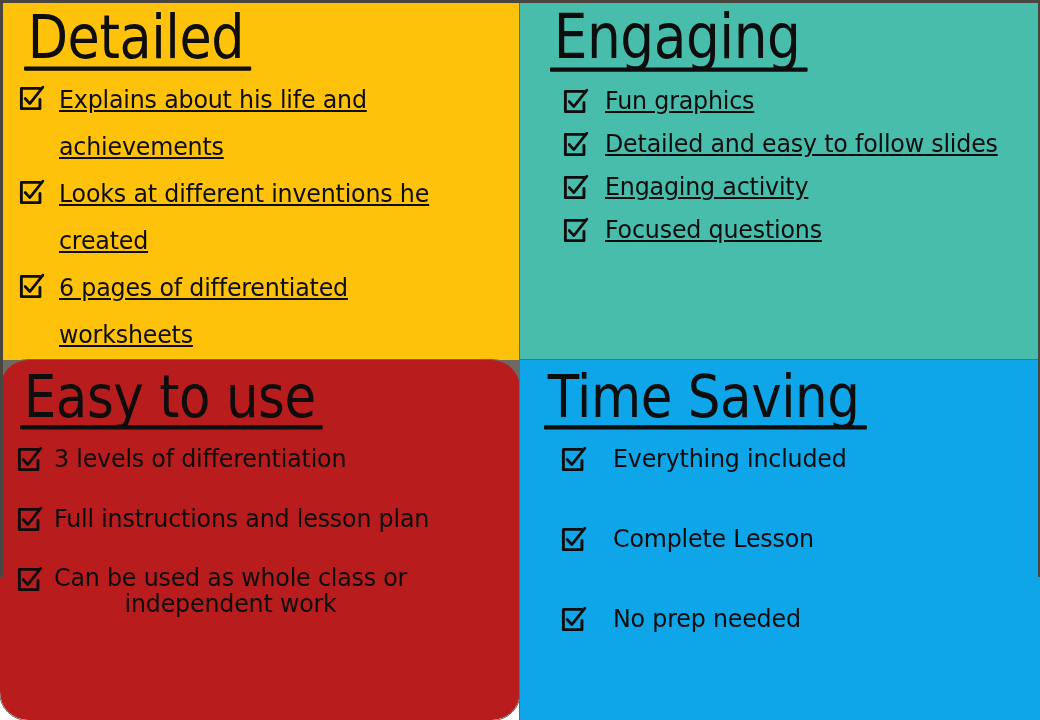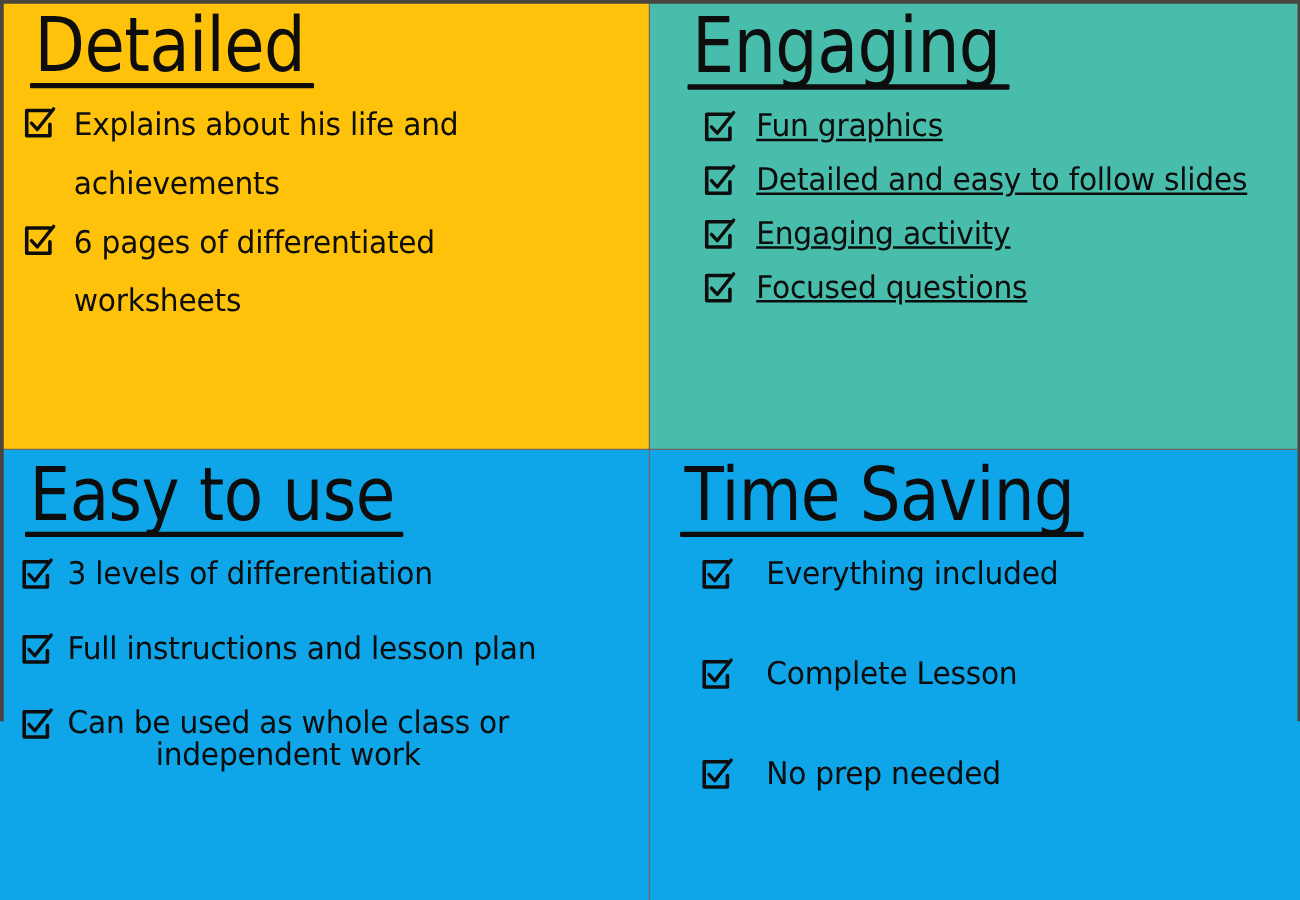--- a/index.html
+++ b/index.html
@@ -41,21 +41,21 @@
 
   .quad {
     position: relative;
     overflow: hidden;
     padding: 6px 14px 10px 12px;
     outline: 1px solid #6e6a63;
   }
 
   .quad.yellow { background: #FFC20A; }
   .quad.teal   { background: #48BDAB; }
-  .quad.gray   { background: #0ea5e9; }
+  .quad.gray   { background: #b91c1c; border-radius: 28px; }
   .quad.red    { background: #0ea5e9; }
 
   
   .heading {
     display: inline-block;
     color: #0d0d0d;
     font-family: "DejaVu Sans", sans-serif;
     font-weight: 400;
     font-size: 56px;
     line-height: 1.02;
@@ -110,21 +110,21 @@
     flex: 0 0 auto;
     width: 27px;
     height: 27px;
     position: relative;
     margin-top: 9px;
   }
   .cbox svg { display: block; width: 100%; height: 100%; overflow: visible; }
 
   
   .quad.yellow .list { margin-left: 6px; margin-top: 6px; }
-  .quad.yellow .item { gap: 14px; margin-bottom: 0px; }
+  .quad.yellow .item { gap: 14px; margin-bottom: 0px; text-decoration: underline; }
   .quad.yellow .item-label { font-size: 25px; line-height: 1.88; }
 
   .quad.teal .list { margin-left: 30px; margin-top: 16px; }
   .quad.teal .item { gap: 16px; margin-bottom: 15px; text-decoration: underline; }
   .quad.teal .item-label { font-size: 25px; line-height: 1.1; }
   .quad.teal .cbox { margin-top: 1px; }
 
   .quad.gray .list { margin-left: 4px; margin-top: 16px; text-align: center; }
   .quad.gray .item { gap: 11px; margin-bottom: 32px; }
   .quad.gray .item-label { font-size: 25px; line-height: 1.1; }
@@ -154,20 +154,30 @@
         <span class="item-label">Explains about his life and
 achievements</span>
       </li>
       <li class="item">
         <span class="cbox">
           <svg viewBox="0 0 32 32" aria-hidden="true">
             <path d="M26 4 H4 V28 H26 V17" fill="none" stroke="#0d0d0d" stroke-width="3.4" stroke-linecap="round" stroke-linejoin="round"></path>
             <path d="M8.5 16 L14 22 L29.5 2.5" fill="none" stroke="#0d0d0d" stroke-width="3.2" stroke-linecap="round" stroke-linejoin="round"></path>
           </svg>
         </span>
+        <span class="item-label">Looks at different inventions he
+created</span>
+      </li>
+      <li class="item">
+        <span class="cbox">
+          <svg viewBox="0 0 32 32" aria-hidden="true">
+            <path d="M26 4 H4 V28 H26 V17" fill="none" stroke="#0d0d0d" stroke-width="3.4" stroke-linecap="round" stroke-linejoin="round"></path>
+            <path d="M8.5 16 L14 22 L29.5 2.5" fill="none" stroke="#0d0d0d" stroke-width="3.2" stroke-linecap="round" stroke-linejoin="round"></path>
+          </svg>
+        </span>
         <span class="item-label">6 pages of differentiated worksheets</span>
       </li>
     </ul>
   </section>
 
   <section class="quad teal">
     <h1 class="heading">Engaging</h1>
     <ul class="list">
       <li class="item">
         <span class="cbox">

